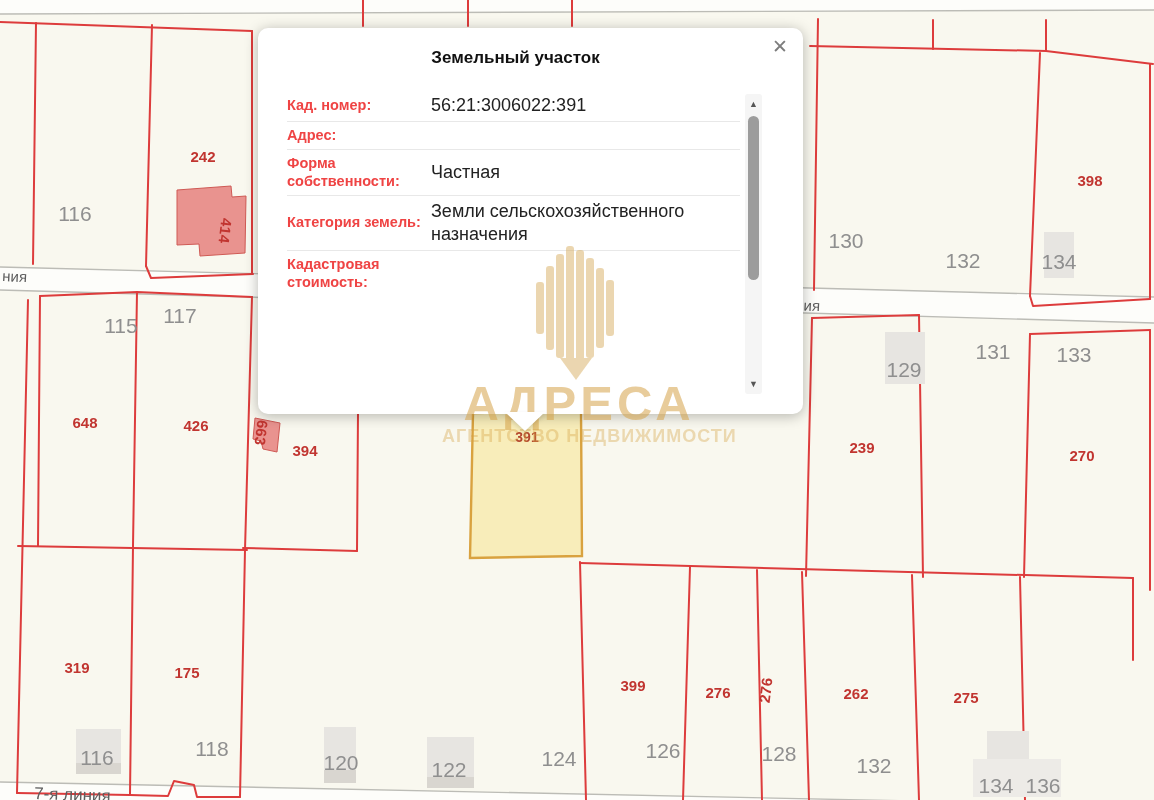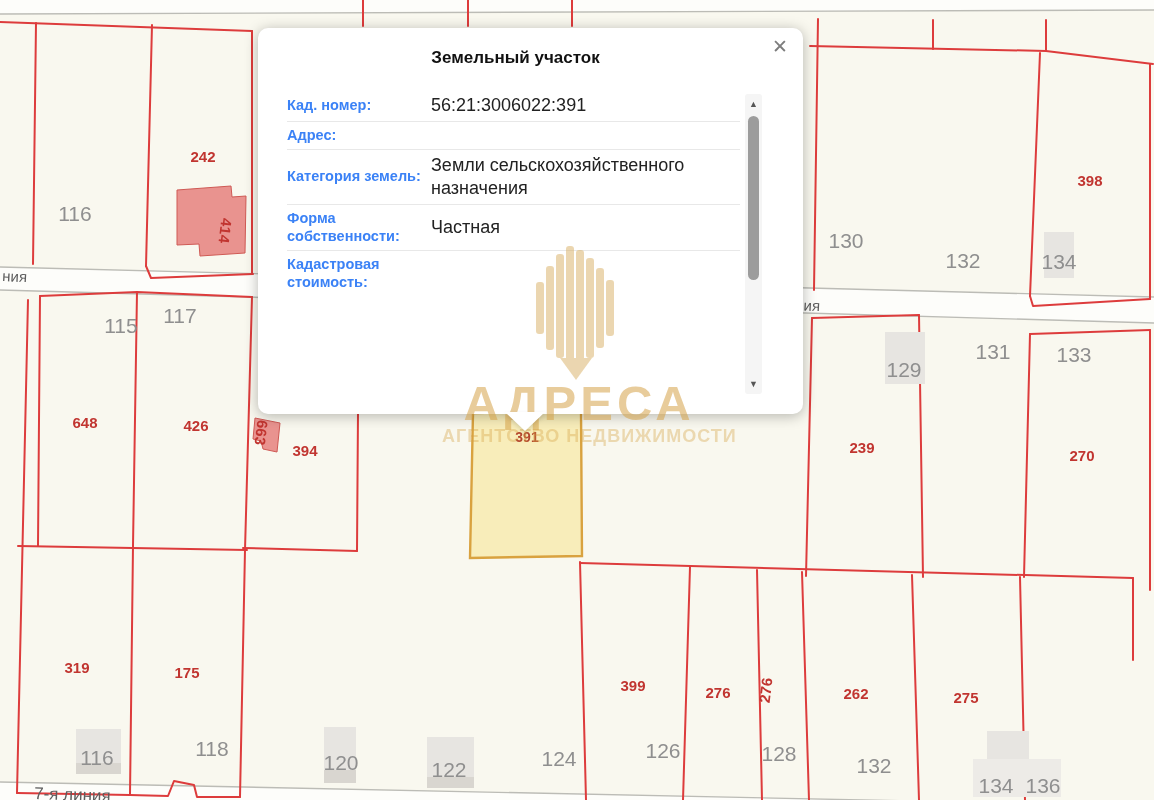--- a/index.html
+++ b/index.html
@@ -12,21 +12,21 @@
   
   .popup{position:absolute;left:258px;top:28px;width:545px;height:386px;background:#fff;
          border-radius:10px;box-shadow:0 2px 14px rgba(0,0,0,.28);z-index:10;}
   .popup-title{position:absolute;left:0;right:30px;top:20px;text-align:center;
                font-size:17px;font-weight:700;color:#111;}
   .close-btn{position:absolute;top:8px;right:12px;width:22px;height:22px;line-height:22px;
              text-align:center;font-size:19px;color:#7d7d7d;cursor:pointer;}
   .rows{position:absolute;left:29px;top:62px;width:453px;height:322px;overflow:hidden;}
   .frow{display:flex;align-items:center;padding:4px 0;border-bottom:1px solid #e8e8e8;}
   .frow:last-child{border-bottom:none;}
-  .flabel{flex:0 0 140px;font-size:14.5px;font-weight:700;color:#3b82f6;line-height:1.28;padding-right:4px;}
+  .flabel{flex:0 0 140px;font-size:14.5px;font-weight:700;color:#ef4444;line-height:1.28;padding-right:4px;}
   .fvalue{width:278px;font-size:18px;color:#222;line-height:1.28;}
   .scrollbar{position:absolute;left:487px;top:66px;width:17px;height:300px;background:#f5f5f5;border-radius:3px;}
   .sb-up,.sb-down{position:absolute;left:0;width:17px;height:16px;text-align:center;
                   font-size:9px;color:#555;line-height:16px;cursor:pointer;}
   .sb-up{top:2px;} .sb-down{bottom:2px;}
   .sb-thumb{position:absolute;left:3px;top:22px;width:11px;height:164px;background:#9c9c9c;border-radius:6px;cursor:pointer;}
 
   
   .tail{position:absolute;left:505px;top:412px;width:0;height:0;z-index:30;
         border-left:20px solid transparent;border-right:20px solid transparent;border-top:19px solid #fff;
@@ -157,26 +157,26 @@
     <div class="close-btn">✕</div>
     <div class="rows" id="rows">
         <div class="frow">
           <div class="flabel">Кад. номер:</div>
           <div class="fvalue">56:21:3006022:391</div>
         </div>
         <div class="frow">
           <div class="flabel">Адрес:</div>
         </div>
         <div class="frow">
+          <div class="flabel">Форма собственности:</div>
+          <div class="fvalue">Частная</div>
+        </div>
+        <div class="frow">
           <div class="flabel">Категория земель:</div>
           <div class="fvalue">Земли сельскохозяйственного назначения</div>
-        </div>
-        <div class="frow">
-          <div class="flabel">Форма собственности:</div>
-          <div class="fvalue">Частная</div>
         </div>
         <div class="frow">
           <div class="flabel">Кадастровая стоимость:</div>
         </div>
       </div>
     <div class="scrollbar">
       <div class="sb-up">▲</div>
       <div class="sb-thumb"></div>
       <div class="sb-down">▼</div>
     </div>

